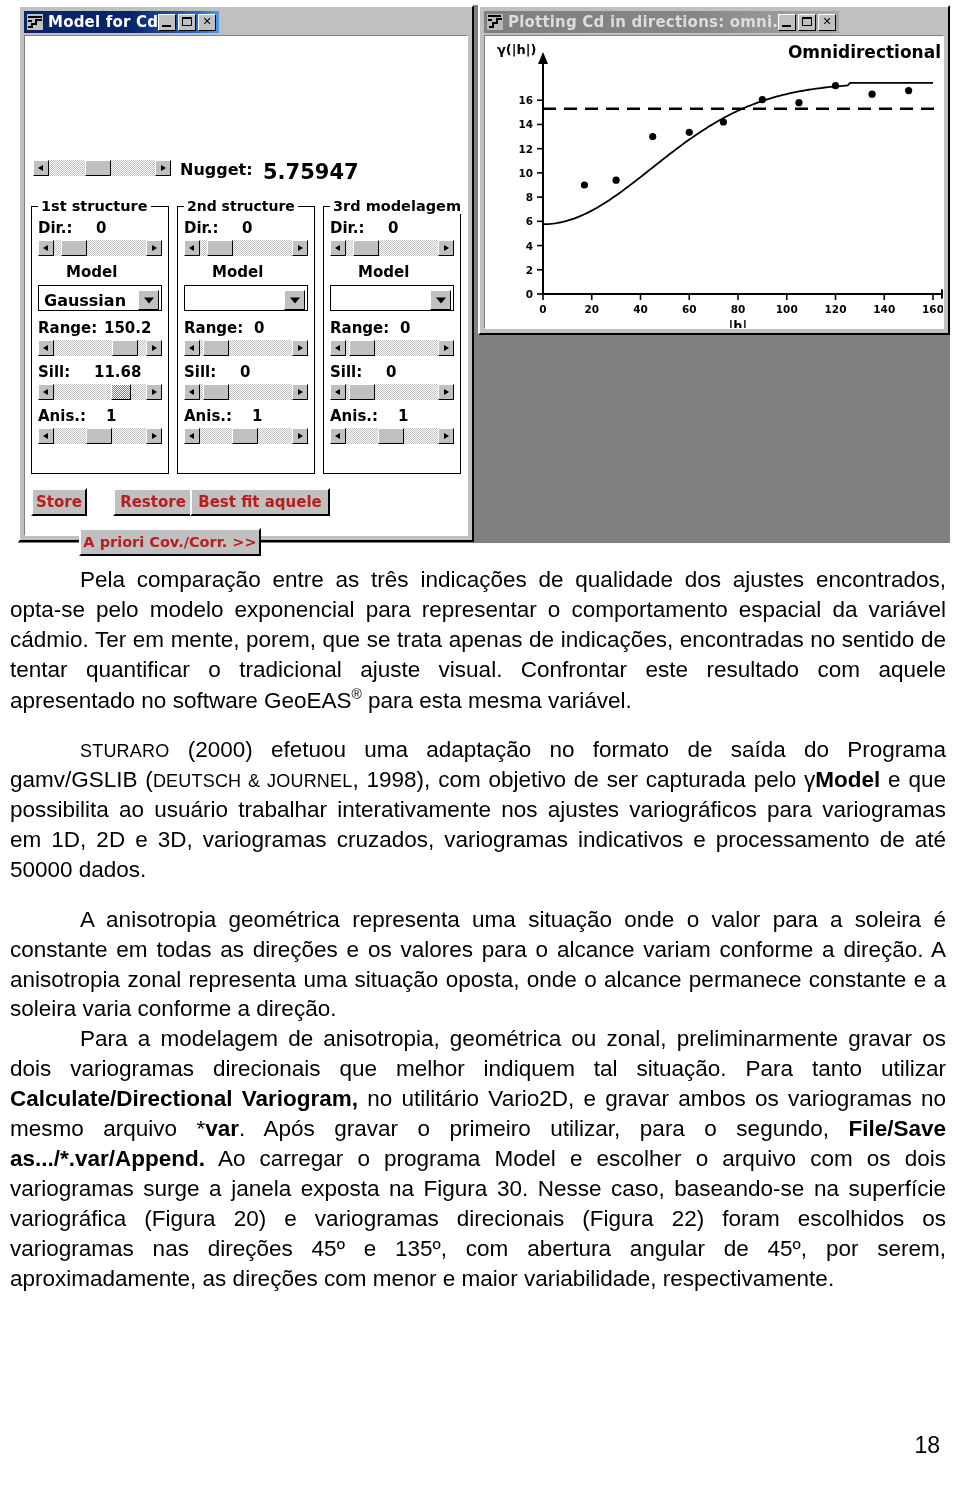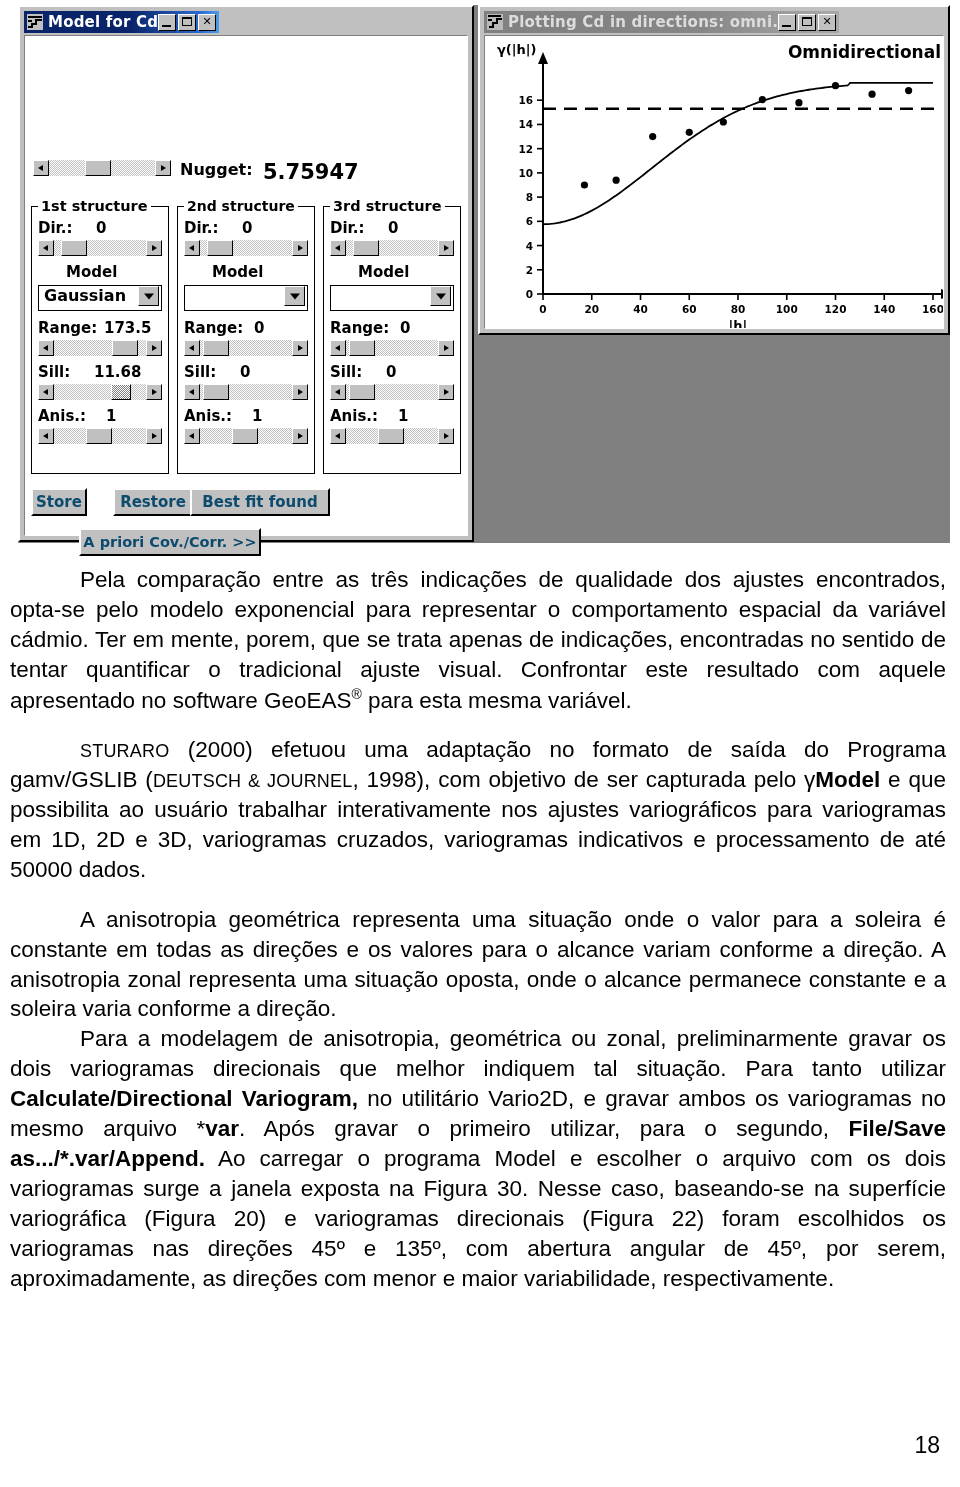--- a/index.html
+++ b/index.html
@@ -59,33 +59,33 @@
   .sl-arrow.right::after{transform:translate(-40%,-50%);border-top:3.5px solid transparent;border-bottom:3.5px solid transparent;border-left:5px solid #000;}
   .sl-track{flex:1 1 auto;position:relative;
      background-image:linear-gradient(45deg,#ffffff 25%,#c0c0c0 25%,#c0c0c0 50%,#ffffff 50%,#ffffff 75%,#c0c0c0 75%);
      background-size:2px 2px;}
   .sl-thumb{position:absolute;top:0;height:16px;width:26px;background:#c0c0c0;
      border-top:1.5px solid #ffffff;border-left:1.5px solid #ffffff;
      border-right:1.5px solid #000;border-bottom:1.5px solid #000;box-sizing:border-box;}
   .sl-thumb.dotted{background-image:linear-gradient(45deg,#ffffff 25%,#808080 25%,#808080 50%,#ffffff 50%,#ffffff 75%,#808080 75%);background-size:2px 2px;}
 
   .combo{position:absolute;height:26px;background:#ffffff;border:1.5px solid #000;box-sizing:border-box;
-     display:flex;align-items:flex-start;}
+     display:flex;align-items:flex-end;}
   .combo-val{flex:1 1 auto;padding-left:5px;font-size:16px;font-weight:bold;font-family:"DejaVu Sans",sans-serif;white-space:nowrap;}
   .combo-arrow{width:21px;height:20px;flex:0 0 21px;margin-right:2px;background:#c0c0c0;
      border-top:1.5px solid #ffffff;border-left:1.5px solid #ffffff;
      border-right:1.5px solid #000;border-bottom:1.5px solid #000;box-sizing:border-box;position:relative;}
   .combo-arrow::after{content:"";position:absolute;left:50%;top:50%;transform:translate(-50%,-40%);
      width:0;height:0;border-left:5px solid transparent;border-right:5px solid transparent;border-top:6px solid #000;}
 
   .pbtn{position:absolute;background:#c0c0c0;
      border-top:2px solid #ffffff;border-left:2px solid #ffffff;
      border-right:2px solid #000;border-bottom:2px solid #000;box-sizing:border-box;
      display:flex;align-items:center;justify-content:center;
-     font-family:"DejaVu Sans",sans-serif;font-weight:bold;font-size:15px;color:#0c4a6e;white-space:nowrap;}
+     font-family:"DejaVu Sans",sans-serif;font-weight:bold;font-size:15px;color:#b91c1c;white-space:nowrap;}
 
   .fld{position:absolute;font-family:"DejaVu Sans",sans-serif;font-weight:bold;font-size:15px;white-space:nowrap;}
 
   
   #plotWin{left:478px;top:5px;width:472px;height:330px;}
   #plotBody{position:absolute;left:4px;top:28px;right:4px;bottom:4px;background:#ffffff;
       border-top:1px solid #808080;border-left:1px solid #808080;
       border-right:1px solid #ffffff;border-bottom:1px solid #ffffff;box-sizing:border-box;overflow:hidden;}
   #chartSvg{position:absolute;left:0;top:0;}
 
@@ -159,21 +159,21 @@
           <span class="sl-arrow right"></span>
         </div>
 
         <span class="fld" style="left:34px;top:56px;">Model</span>
         <div class="combo" style="left:6px;top:78px;width:124px;">
           <span class="combo-val">Gaussian</span>
           <span class="combo-arrow"></span>
         </div>
 
         <span class="fld" style="left:6px;top:112px;">Range:</span>
-        <span class="fld" style="left:72px;top:112px;">173.5</span>
+        <span class="fld" style="left:72px;top:112px;">150.2</span>
         <div class="slider" style="left:6px;top:133px;width:124px;">
           <span class="sl-arrow left"></span>
           <span class="sl-track">
               <span class="sl-thumb" style="left:63%;"></span>
             </span>
           <span class="sl-arrow right"></span>
         </div>
 
         <span class="fld" style="left:6px;top:156px;">Sill:</span>
         <span class="fld" style="left:62px;top:156px;">11.68</span>
@@ -240,21 +240,21 @@
         <div class="slider" style="left:6px;top:221px;width:124px;">
           <span class="sl-arrow left"></span>
           <span class="sl-track">
               <span class="sl-thumb" style="left:35%;"></span>
             </span>
           <span class="sl-arrow right"></span>
         </div>
       </div>
 
       <div class="groupbox" style="left:298px;top:170px;width:138px;height:268px;">
-        <span class="group-legend" style="font-size:14.5px;">3rd structure</span>
+        <span class="group-legend" style="font-size:14.5px;">3rd modelagem</span>
 
         <span class="fld" style="left:6px;top:12px;">Dir.:</span>
         <span class="fld" style="left:64px;top:12px;">0</span>
         <div class="slider" style="left:6px;top:33px;width:124px;">
           <span class="sl-arrow left"></span>
           <span class="sl-track">
               <span class="sl-thumb" style="left:8%;"></span>
             </span>
           <span class="sl-arrow right"></span>
         </div>
@@ -291,21 +291,21 @@
           <span class="sl-arrow left"></span>
           <span class="sl-track">
               <span class="sl-thumb" style="left:35%;"></span>
             </span>
           <span class="sl-arrow right"></span>
         </div>
       </div>
 
       <div class="pbtn" style="left:6px;top:452px;width:56px;height:28px;">Store</div>
       <div class="pbtn" style="left:88px;top:452px;width:80px;height:28px;text-align:right;">Restore</div>
-      <div class="pbtn" style="left:165px;top:452px;width:140px;height:28px;">Best fit found</div>
+      <div class="pbtn" style="left:165px;top:452px;width:140px;height:28px;">Best fit aquele</div>
       <div class="pbtn" style="left:54px;top:492px;width:182px;height:28px;font-size:14.5px;">A priori Cov./Corr.  &gt;&gt;</div>
     </div>
   </div>
 
   <div class="win" id="plotWin">
     <div class="titlebar inactive">
       <span class="sysicon">
         <svg width="16" height="16" viewBox="0 0 16 16">
           <rect x="0" y="0" width="16" height="16" fill="#b8b8b8"></rect>
           <path d="M2 13 L6 13 L6 9 L10 9 L10 5 L15 5" stroke="#000" stroke-width="2" fill="none"></path>

